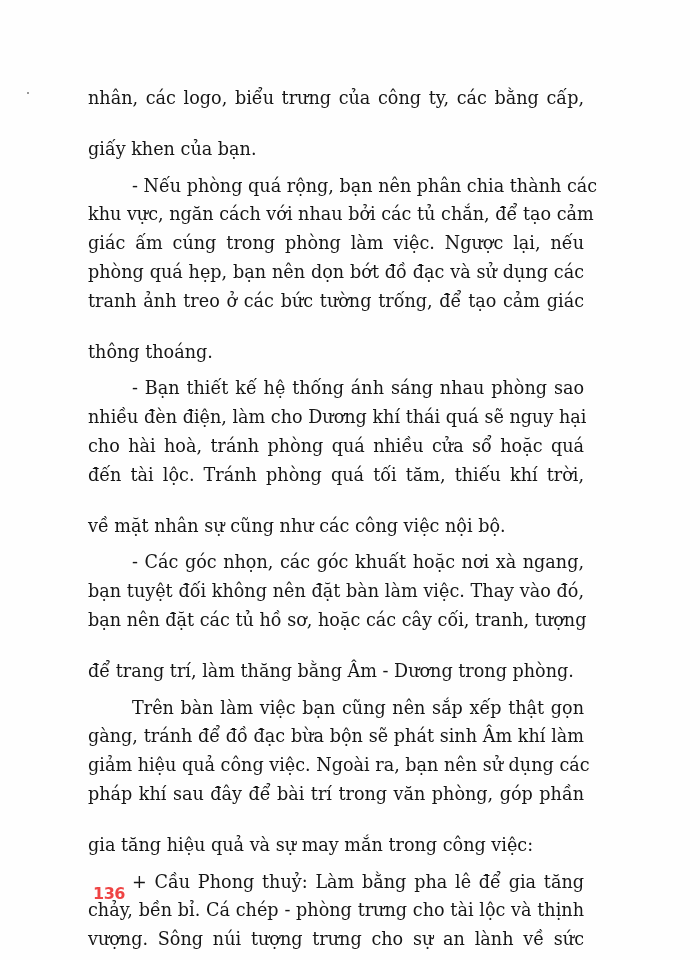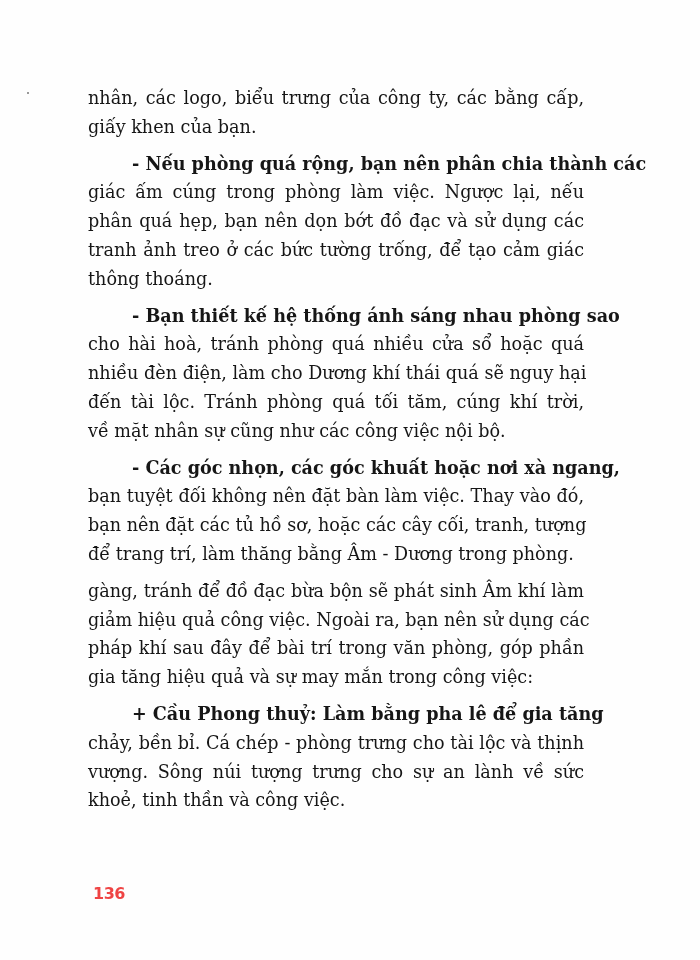--- a/index.html
+++ b/index.html
@@ -3,62 +3,64 @@
   <meta charset="utf-8">
   <style>
     html, body { margin: 0; padding: 0; background: #ffffff; }
     body { width: 700px; height: 960px; position: relative; overflow: hidden; }
     .page { position: absolute; left: 0; top: 0; width: 700px; height: 960px; background: #fefefe; }
     .speck { position: absolute; left: 27px; top: 92px; width: 2px; height: 2px; background: #777; border-radius: 50%; }
     .text { position: absolute; left: 88px; top: 84px; width: 496px;
             font-family: "DejaVu Serif", "Liberation Serif", serif; font-size: 17.6px; color: #161616; }
     .para { margin: 0 0 8px 0; }
     .line { display: block; height: 28.8px; line-height: 28.8px; text-align: justify; text-align-last: justify; white-space: nowrap; overflow: visible; }
-    .line.last { text-align-last: left; }
-    .line.indent { padding-left: 44px; font-weight: bold; }
+    .line.last { text-align-last: left; margin-top: 22px; }
+    .line.indent { padding-left: 44px; }
     .pageno { position: absolute; left: 93px; top: 884px; font-family: "DejaVu Sans", "Liberation Sans", sans-serif;
               font-weight: bold; font-size: 16px; color: #ef4444; letter-spacing: -0.5px; }
   </style>
 </head>
 <body>
 
 <div class="page">
   <div class="speck"></div>
 
   <div class="text">
 
     <div class="para">
       <span class="line">nhân, các logo, biểu trưng của công ty, các bằng cấp,</span>
       <span class="line last">giấy khen của bạn.</span>
     </div>
 
     <div class="para">
       <span class="line indent">- Nếu phòng quá rộng, bạn nên phân chia thành các</span>
+      <span class="line">khu vực, ngăn cách với nhau bởi các tủ chắn, để tạo cảm</span>
       <span class="line">giác ấm cúng trong phòng làm việc. Ngược lại, nếu</span>
-      <span class="line">phân quá hẹp, bạn nên dọn bớt đồ đạc và sử dụng các</span>
+      <span class="line">phòng quá hẹp, bạn nên dọn bớt đồ đạc và sử dụng các</span>
       <span class="line">tranh ảnh treo ở các bức tường trống, để tạo cảm giác</span>
       <span class="line last">thông thoáng.</span>
     </div>
 
     <div class="para">
       <span class="line indent">- Bạn thiết kế hệ thống ánh sáng nhau phòng sao</span>
+      <span class="line">nhiều đèn điện, làm cho Dương khí thái quá sẽ nguy hại</span>
       <span class="line">cho hài hoà, tránh phòng quá nhiều cửa sổ hoặc quá</span>
-      <span class="line">nhiều đèn điện, làm cho Dương khí thái quá sẽ nguy hại</span>
-      <span class="line">đến tài lộc. Tránh phòng quá tối tăm, cúng khí trời,</span>
+      <span class="line">đến tài lộc. Tránh phòng quá tối tăm, thiếu khí trời,</span>
       <span class="line last">về mặt nhân sự cũng như các công việc nội bộ.</span>
     </div>
 
     <div class="para">
       <span class="line indent">- Các góc nhọn, các góc khuất hoặc nơi xà ngang,</span>
       <span class="line">bạn tuyệt đối không nên đặt bàn làm việc. Thay vào đó,</span>
       <span class="line">bạn nên đặt các tủ hồ sơ, hoặc các cây cối, tranh, tượng</span>
       <span class="line last">để trang trí, làm thăng bằng Âm - Dương trong phòng.</span>
     </div>
 
     <div class="para">
+      <span class="line indent">Trên bàn làm việc bạn cũng nên sắp xếp thật gọn</span>
       <span class="line">gàng, tránh để đồ đạc bừa bộn sẽ phát sinh Âm khí làm</span>
       <span class="line">giảm hiệu quả công việc. Ngoài ra, bạn nên sử dụng các</span>
       <span class="line">pháp khí sau đây để bài trí trong văn phòng, góp phần</span>
       <span class="line last">gia tăng hiệu quả và sự may mắn trong công việc:</span>
     </div>
 
     <div class="para">
       <span class="line indent">+ Cầu Phong thuỷ: Làm bằng pha lê để gia tăng</span>
       <span class="line">chảy, bền bỉ. Cá chép - phòng trưng cho tài lộc và thịnh</span>
       <span class="line">vượng. Sông núi tượng trưng cho sự an lành về sức</span>

